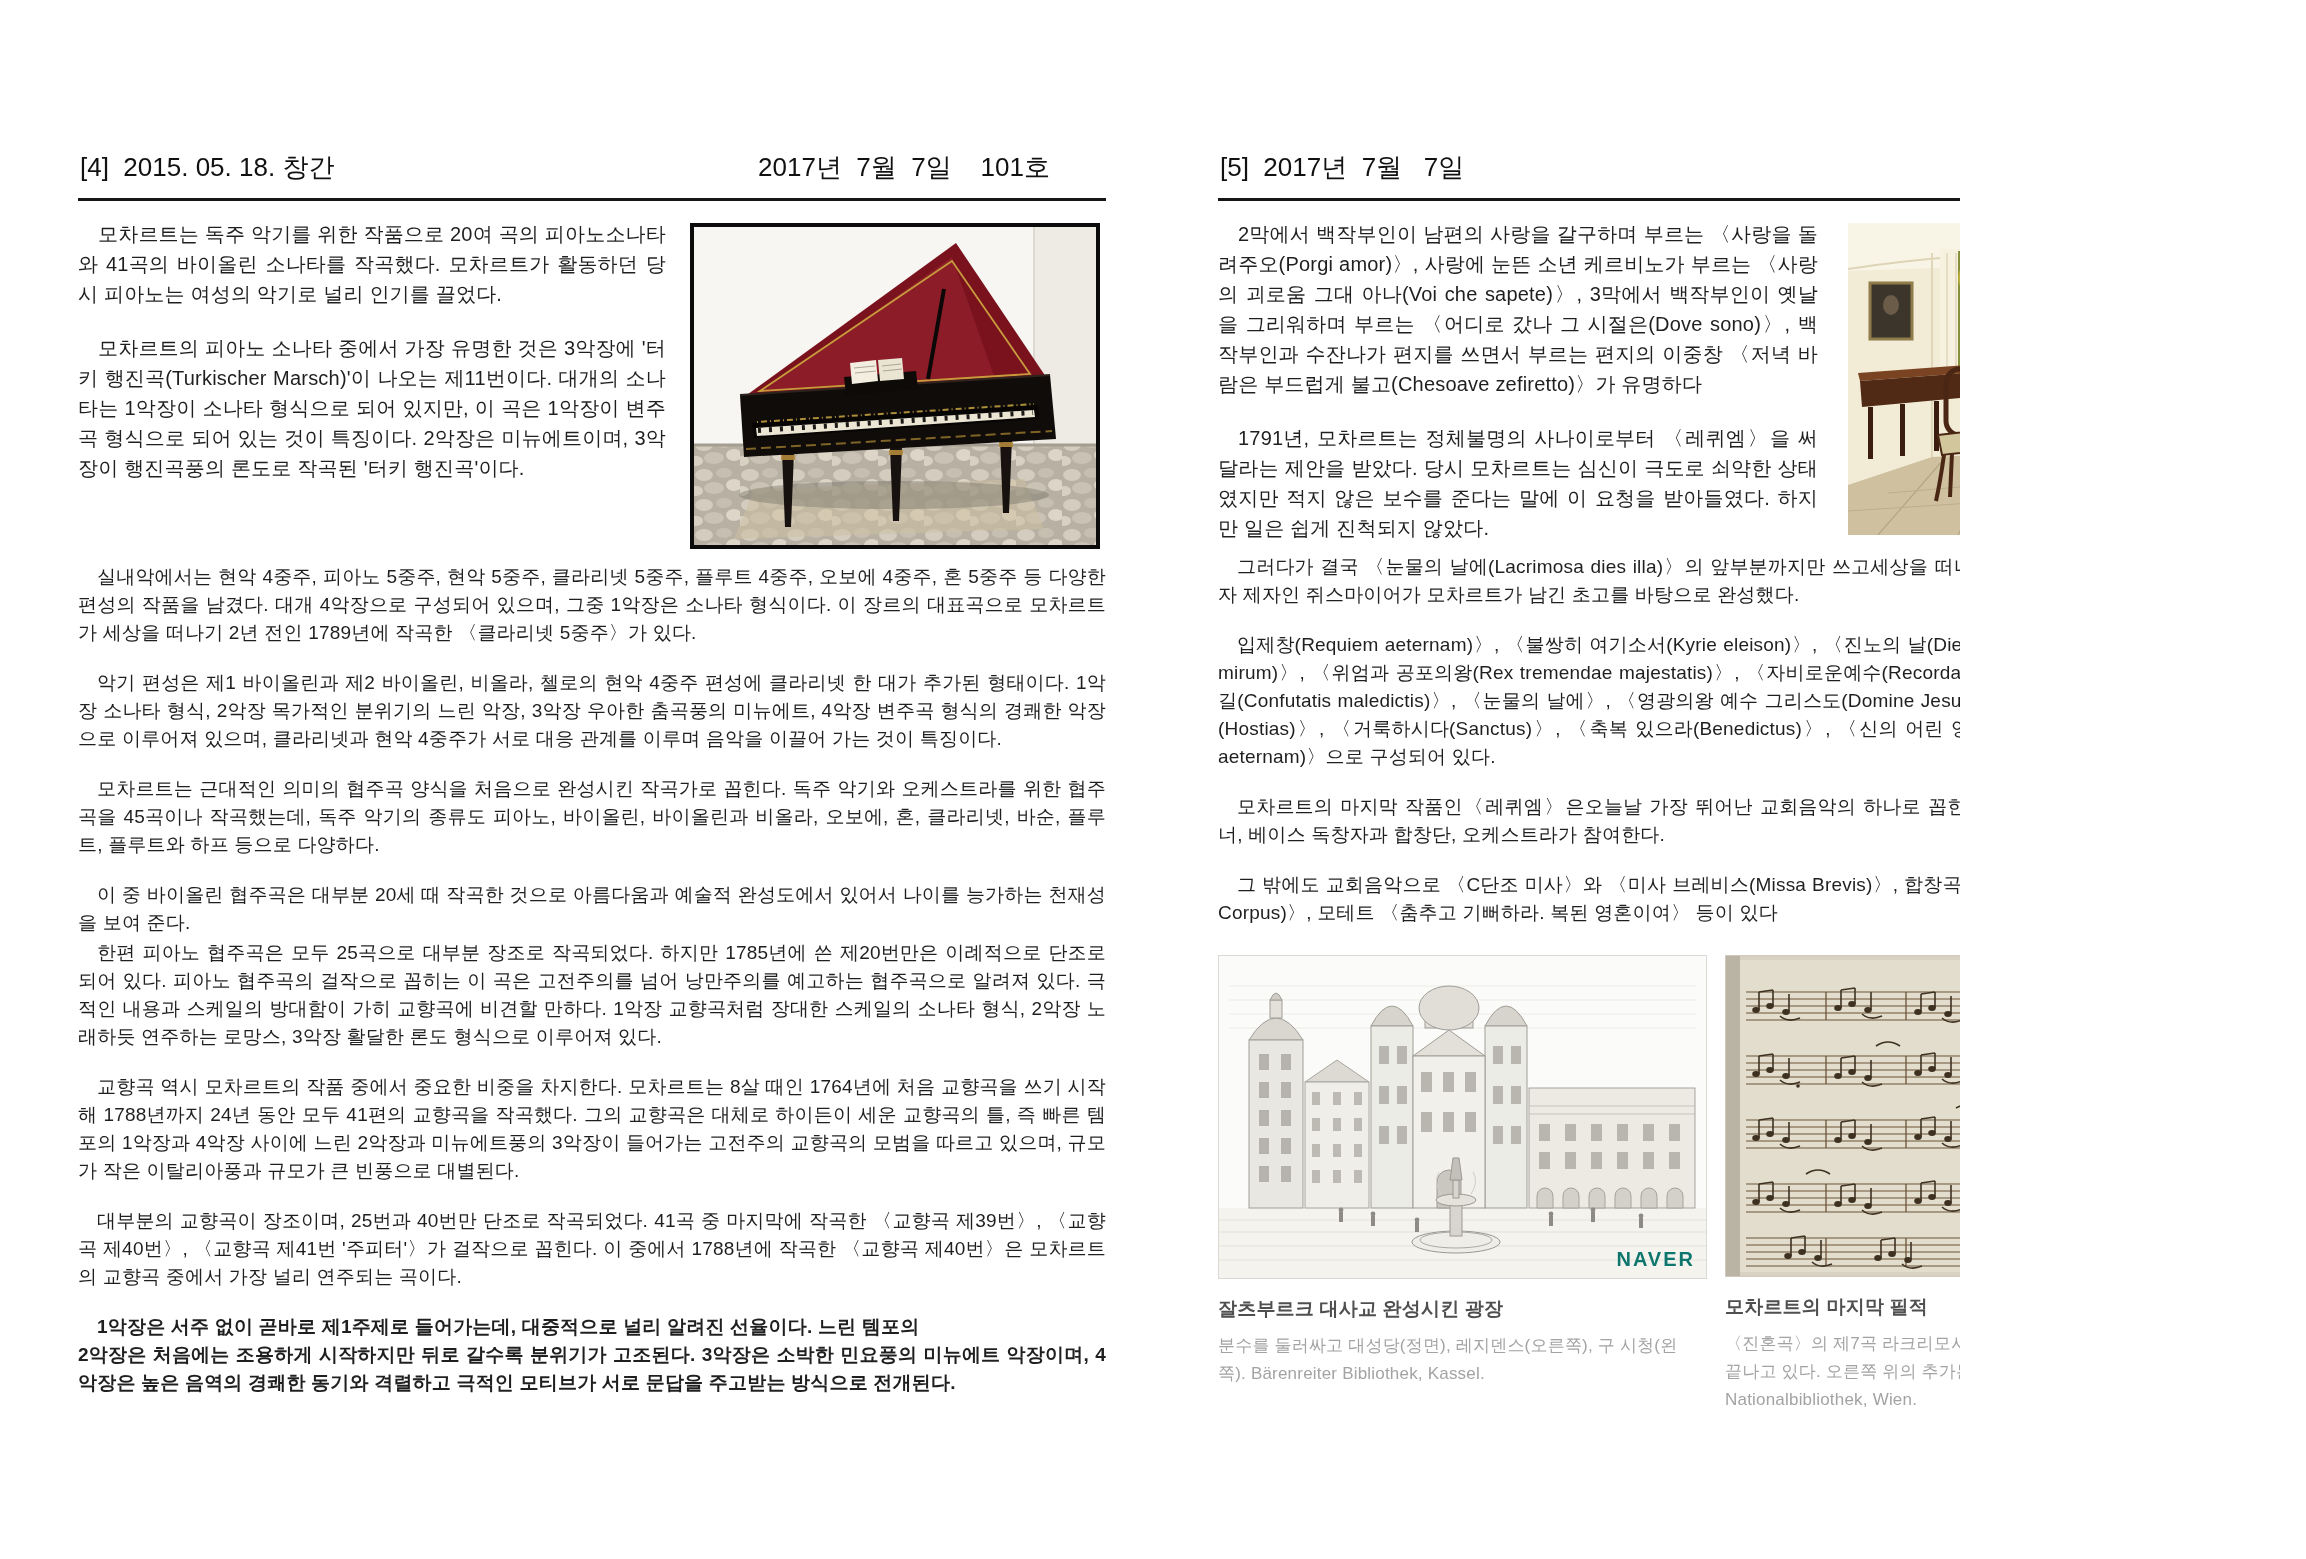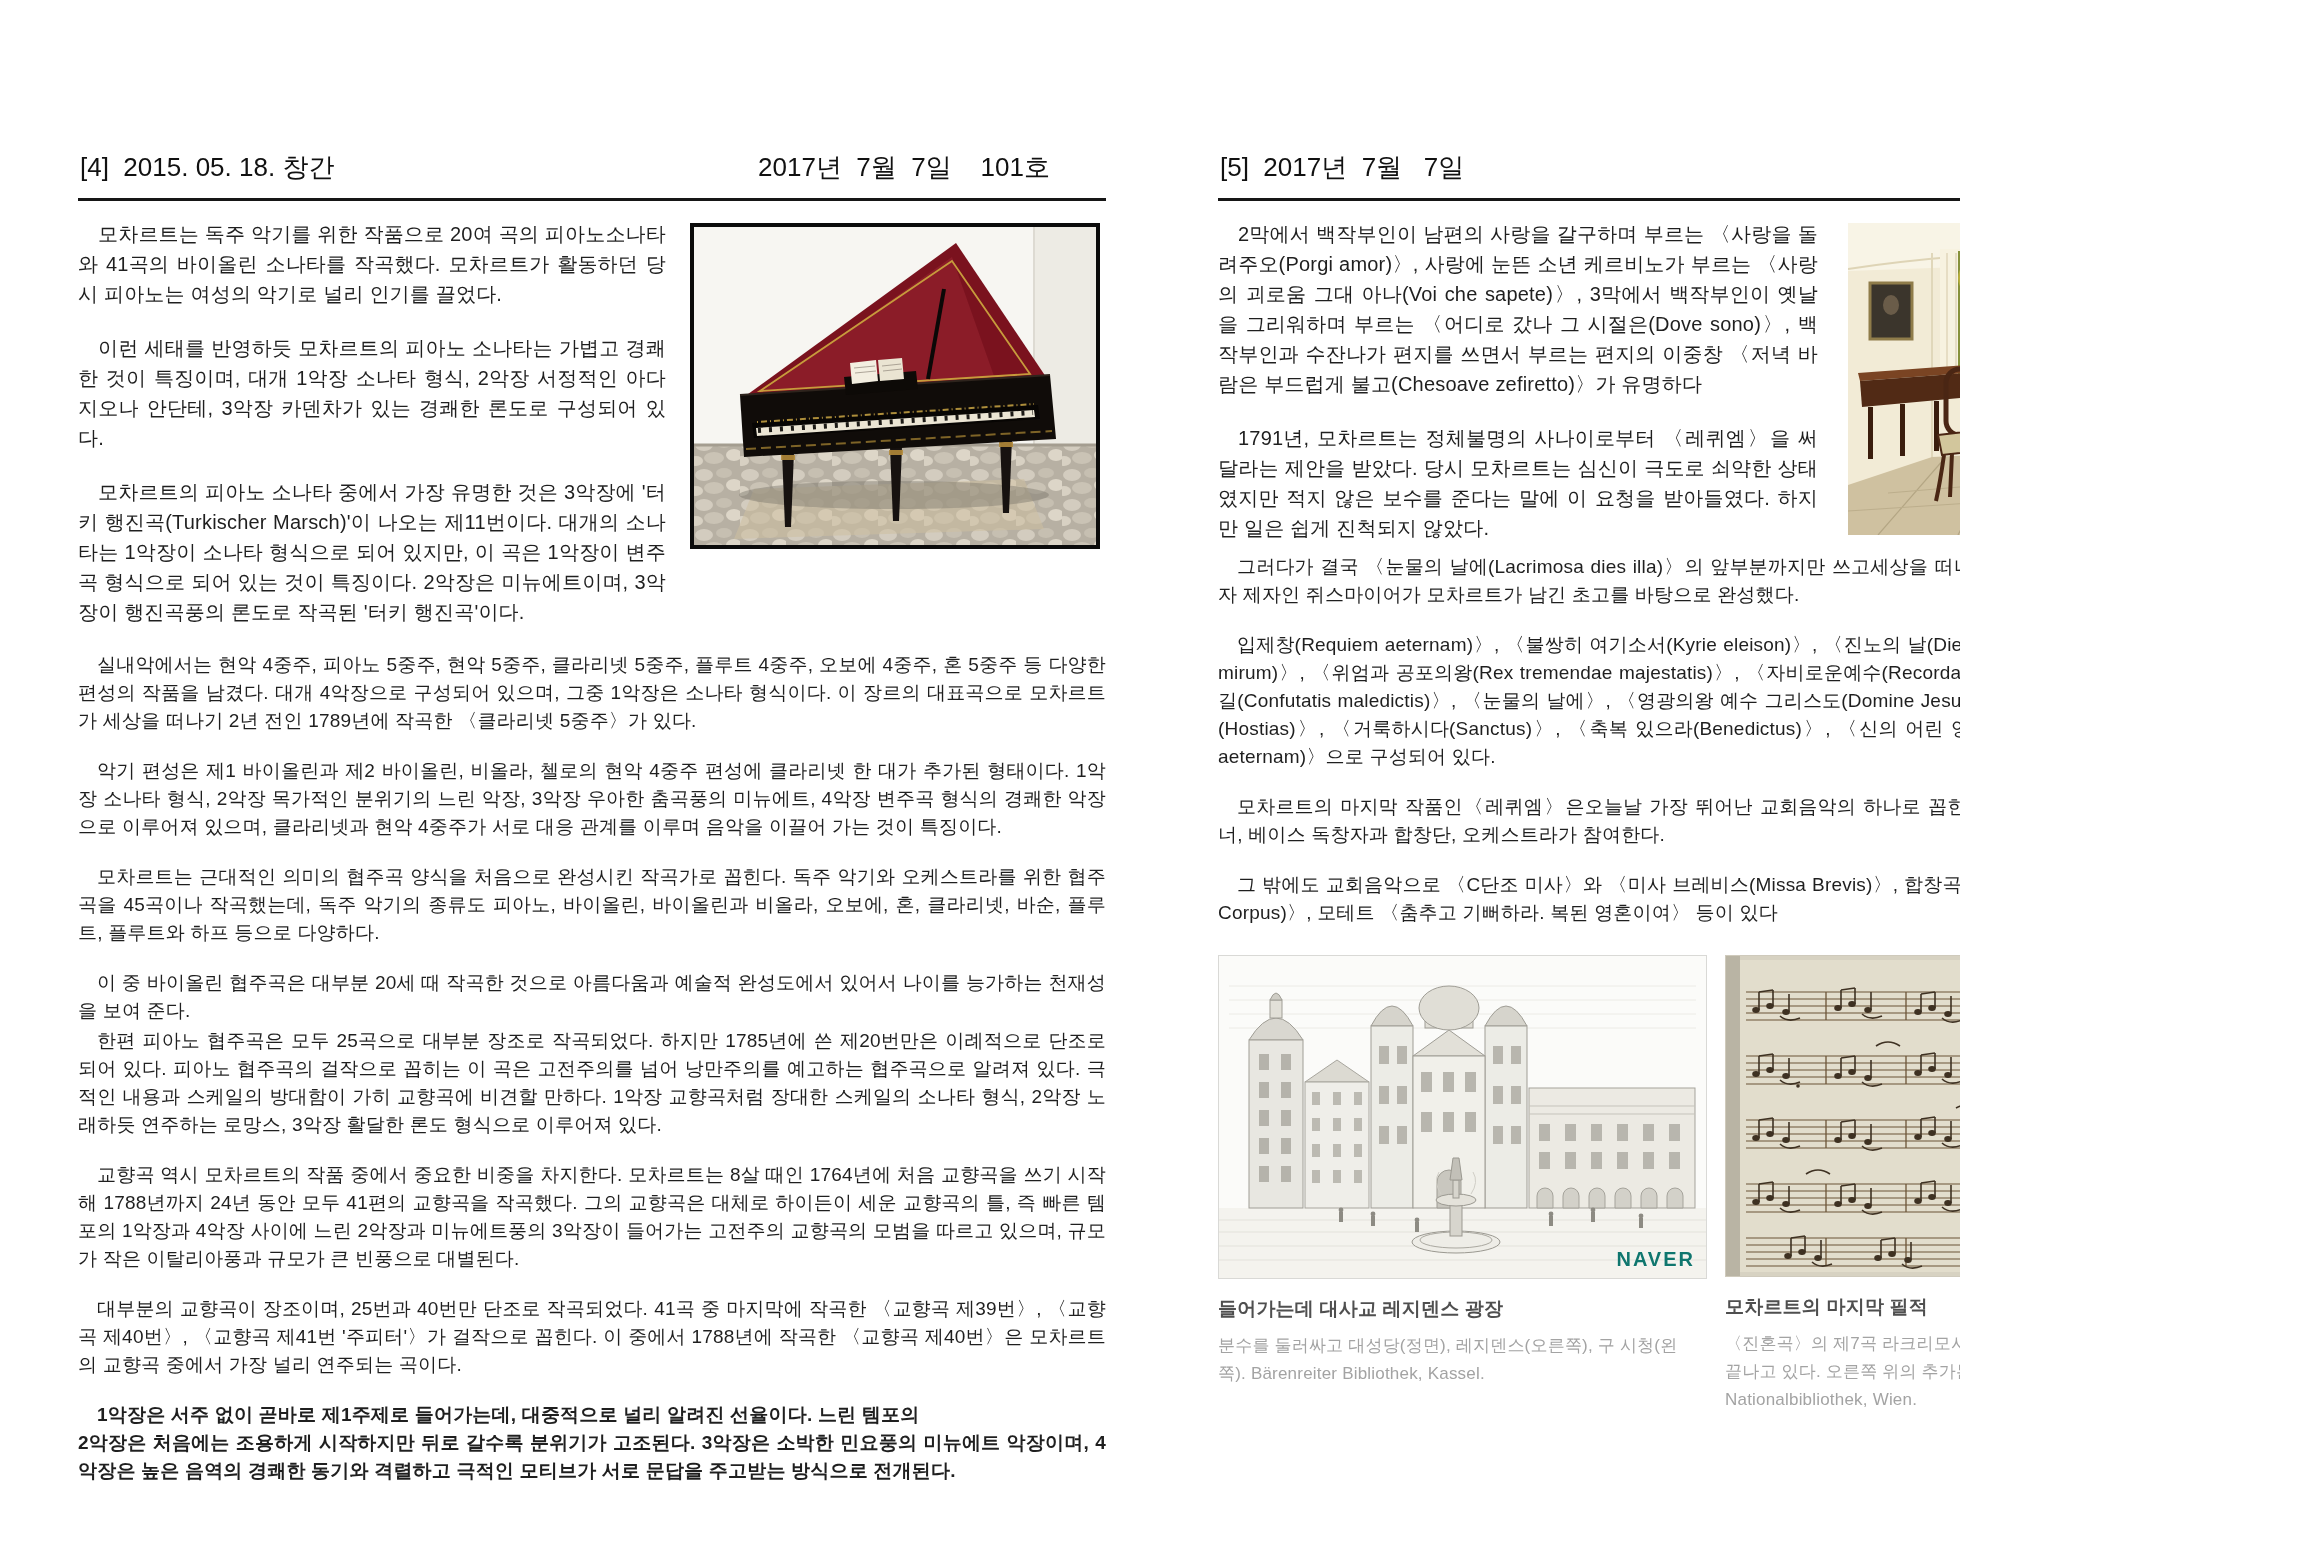--- a/index.html
+++ b/index.html
@@ -87,21 +87,20 @@
             <polygon points="150,150 222,144 224,162 152,168" fill="#0d0a07"></polygon>
             <polygon points="156,136 182,133 184,154 158,157" fill="#f3eee0"></polygon>
             <polygon points="184,133 208,131 210,152 186,154" fill="#eae4d2"></polygon>
             <line x1="160" y1="141" x2="181" y2="139" stroke="#9a9285" stroke-width="0.8"></line>
             <line x1="161" y1="146" x2="182" y2="144" stroke="#9a9285" stroke-width="0.8"></line>
             <line x1="188" y1="139" x2="207" y2="137" stroke="#9a9285" stroke-width="0.8"></line>
             <line x1="189" y1="144" x2="208" y2="142" stroke="#9a9285" stroke-width="0.8"></line>
           </svg>
         </figure>
         <p class="lead">모차르트는 독주 악기를 위한 작품으로 20여 곡의 피아노소나타와 41곡의 바이올린 소나타를 작곡했다. 모차르트가 활동하던 당시 피아노는 여성의 악기로 널리 인기를 끌었다.</p>
-        <p class="lead">이런 세태를 반영하듯 모차르트의 피아노 소나타는 가볍고 경쾌한 것이 특징이며, 대개 1악장 소나타 형식, 2악장 서정적인 아다지오나 안단테, 3악장 카덴차가 있는 경쾌한 론도로 구성되어 있다.</p>
         <p class="lead">모차르트의 피아노 소나타 중에서 가장 유명한 것은 3악장에 '터키 행진곡(Turkischer Marsch)'이 나오는 제11번이다. 대개의 소나타는 1악장이 소나타 형식으로 되어 있지만, 이 곡은 1악장이 변주곡 형식으로 되어 있는 것이 특징이다. 2악장은 미뉴에트이며, 3악장이 행진곡풍의 론도로 작곡된 '터키 행진곡'이다.</p>
       </div>
       <p>실내악에서는 현악 4중주, 피아노 5중주, 현악 5중주, 클라리넷 5중주, 플루트 4중주, 오보에 4중주, 혼 5중주 등 다양한 편성의 작품을 남겼다. 대개 4악장으로 구성되어 있으며, 그중 1악장은 소나타 형식이다. 이 장르의 대표곡으로 모차르트가 세상을 떠나기 2년 전인 1789년에 작곡한 〈클라리넷 5중주〉가 있다.</p>
       <p>악기 편성은 제1 바이올린과 제2 바이올린, 비올라, 첼로의 현악 4중주 편성에 클라리넷 한 대가 추가된 형태이다. 1악장 소나타 형식, 2악장 목가적인 분위기의 느린 악장, 3악장 우아한 춤곡풍의 미뉴에트, 4악장 변주곡 형식의 경쾌한 악장으로 이루어져 있으며, 클라리넷과 현악 4중주가 서로 대응 관계를 이루며 음악을 이끌어 가는 것이 특징이다.</p>
       <p>모차르트는 근대적인 의미의 협주곡 양식을 처음으로 완성시킨 작곡가로 꼽힌다. 독주 악기와 오케스트라를 위한 협주곡을 45곡이나 작곡했는데, 독주 악기의 종류도 피아노, 바이올린, 바이올린과 비올라, 오보에, 혼, 클라리넷, 바순, 플루트, 플루트와 하프 등으로 다양하다.</p>
       <p class="tight">이 중 바이올린 협주곡은 대부분 20세 때 작곡한 것으로 아름다움과 예술적 완성도에서 있어서 나이를 능가하는 천재성을 보여 준다.</p>
       <p>한편 피아노 협주곡은 모두 25곡으로 대부분 장조로 작곡되었다. 하지만 1785년에 쓴 제20번만은 이례적으로 단조로 되어 있다. 피아노 협주곡의 걸작으로 꼽히는 이 곡은 고전주의를 넘어 낭만주의를 예고하는 협주곡으로 알려져 있다. 극적인 내용과 스케일의 방대함이 가히 교향곡에 비견할 만하다. 1악장 교향곡처럼 장대한 스케일의 소나타 형식, 2악장 노래하듯 연주하는 로망스, 3악장 활달한 론도 형식으로 이루어져 있다.</p>
       <p>교향곡 역시 모차르트의 작품 중에서 중요한 비중을 차지한다. 모차르트는 8살 때인 1764년에 처음 교향곡을 쓰기 시작해 1788년까지 24년 동안 모두 41편의 교향곡을 작곡했다. 그의 교향곡은 대체로 하이든이 세운 교향곡의 틀, 즉 빠른 템포의 1악장과 4악장 사이에 느린 2악장과 미뉴에트풍의 3악장이 들어가는 고전주의 교향곡의 모범을 따르고 있으며, 규모가 작은 이탈리아풍과 규모가 큰 빈풍으로 대별된다.</p>
       <p>대부분의 교향곡이 장조이며, 25번과 40번만 단조로 작곡되었다. 41곡 중 마지막에 작곡한 〈교향곡 제39번〉, 〈교향곡 제40번〉, 〈교향곡 제41번 '주피터'〉가 걸작으로 꼽힌다. 이 중에서 1788년에 작곡한 〈교향곡 제40번〉은 모차르트의 교향곡 중에서 가장 널리 연주되는 곡이다.</p>
       <p class="prewrap">1악장은 서주 없이 곧바로 제1주제로 들어가는데, 대중적으로 널리 알려진 선율이다. 느린 템포의
@@ -325,21 +324,21 @@
                   <circle cx="332" cy="258" r="2.4"></circle>
                 <rect x="372" y="256" width="4" height="10"></rect>
                   <circle cx="374" cy="254" r="2.4"></circle>
                 <rect x="420" y="262" width="4" height="10"></rect>
                   <circle cx="422" cy="260" r="2.4"></circle>
               </g>
             </svg>
             <span class="watermark">NAVER</span>
           </div>
           <figcaption>
-            <div class="cap-title">들어가는데 대사교 레지덴스 광장</div>
+            <div class="cap-title">잘츠부르크 대사교 완성시킨 광장</div>
             <div class="cap-body">분수를 둘러싸고 대성당(정면), 레지덴스(오른쪽), 구 시청(왼쪽). Bärenreiter Bibliothek, Kassel.</div>
           </figcaption>
         </figure>
 
         <figure class="fig">
           <div class="img-box">
             <svg class="manuscript" viewBox="0 0 460 320">
               <defs>
                 <g id="staff5" stroke="#6b5436" stroke-width="1.1">
                   <line x1="20" y1="0" x2="426" y2="0"></line>

